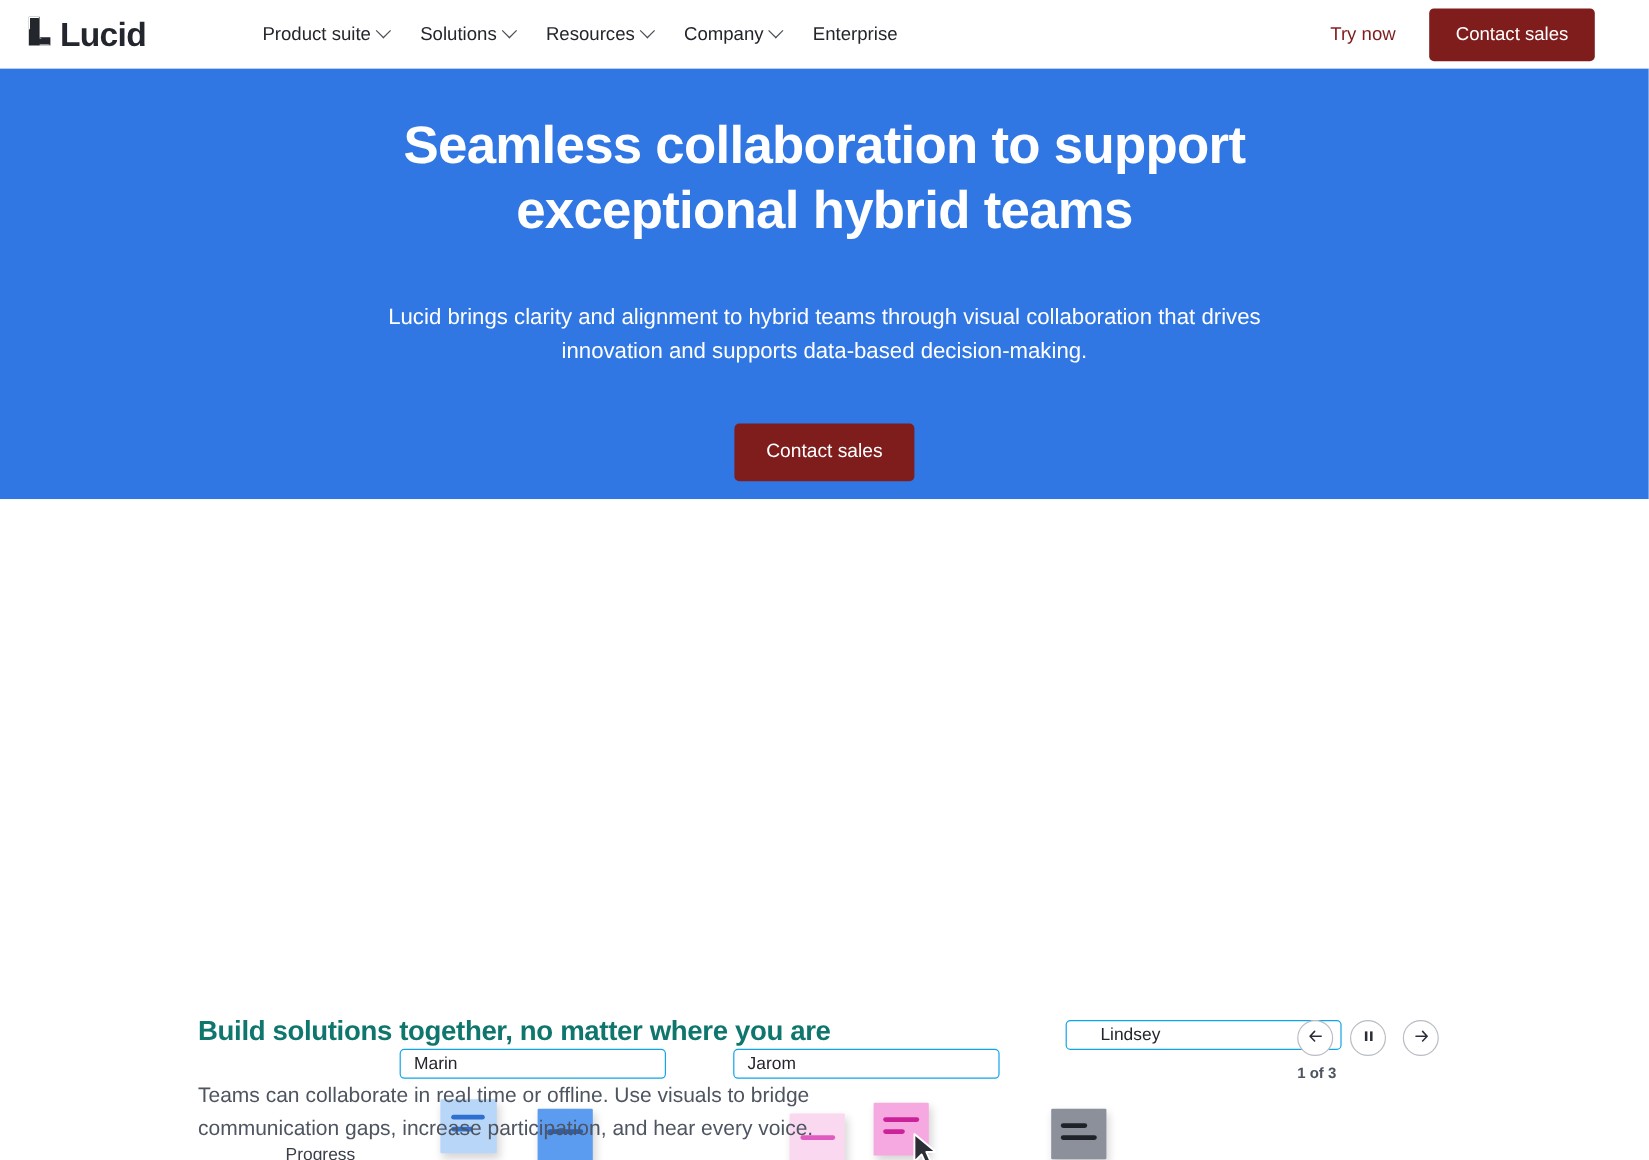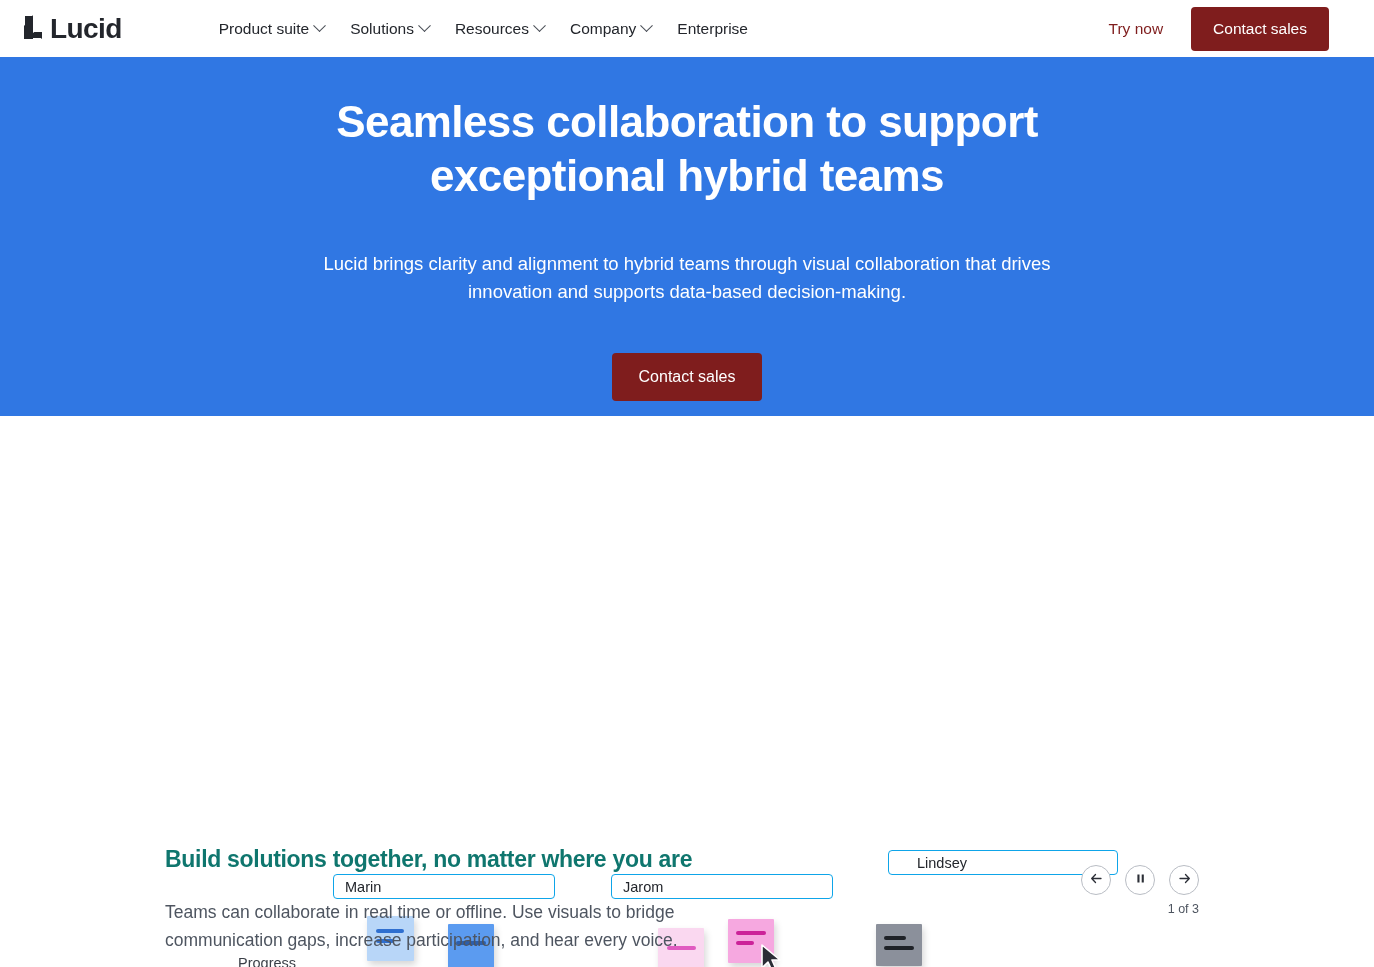--- a/index.html
+++ b/index.html
@@ -163,22 +163,23 @@
   .bottom p {
     margin-top: 25px;
     font-size: 17.5px;
     line-height: 1.6;
     color: #4e5560;
     max-width: 615px;
   }
   .carousel {
     position: absolute;
     right: 175px;
-    top: 19px;
-    text-align: right;
+    top: 4px;
+    text-align: left;
+    font-weight: bold;
   }
   .carousel-row { display: flex; gap: 14px; }
   .circle-btn {
     width: 30px; height: 30px;
     border: 1px solid #b9bdc4;
     border-radius: 50%;
     background: #fff;
     display: flex;
     align-items: center;
     justify-content: center;

